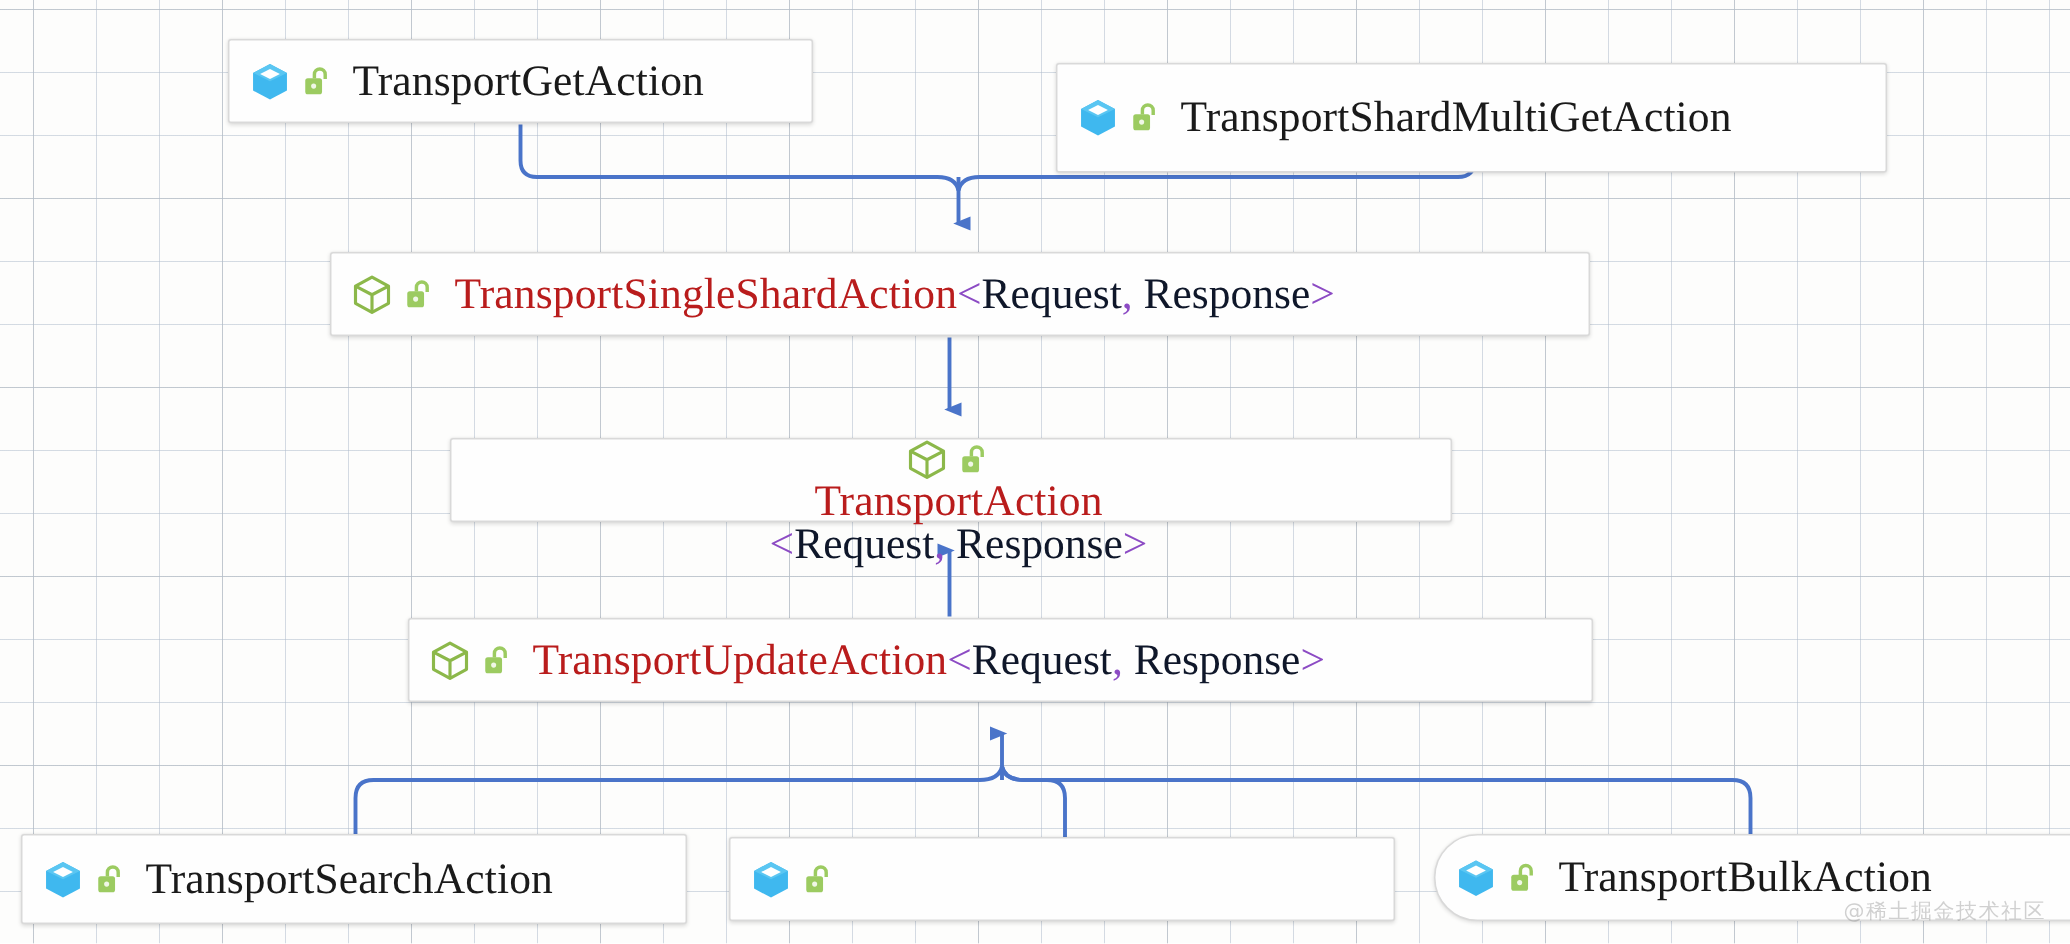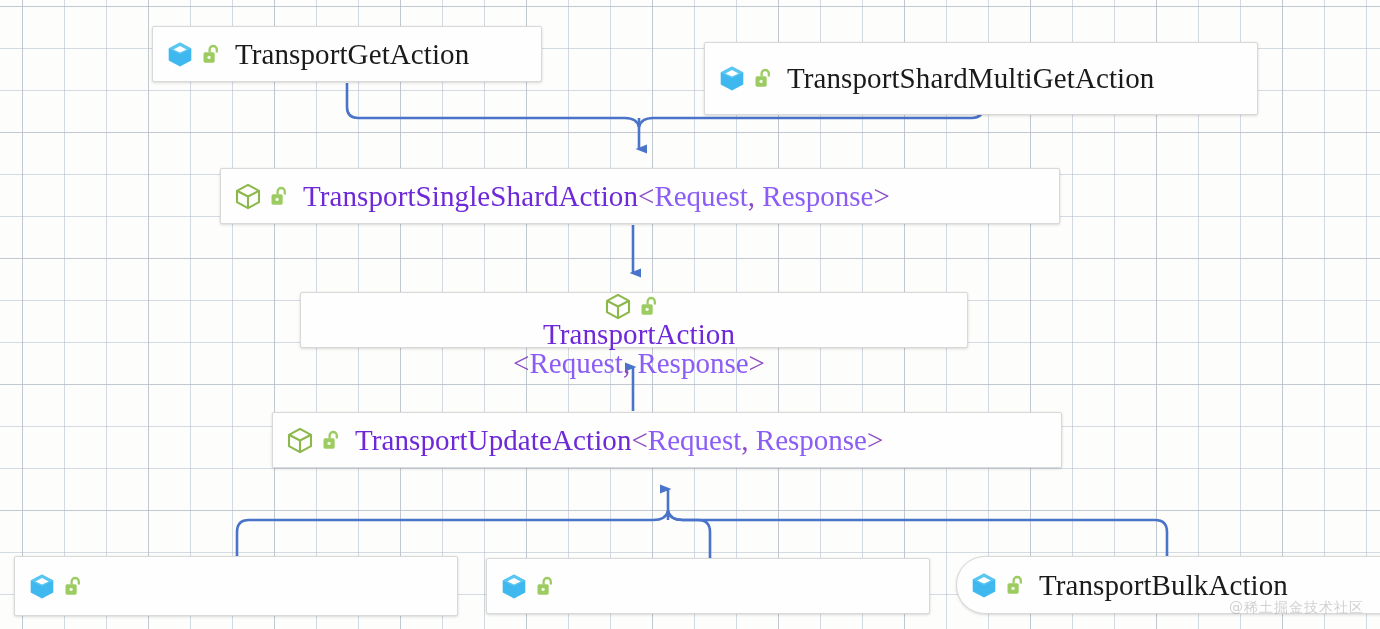--- a/index.html
+++ b/index.html
@@ -62,29 +62,29 @@
   .ico-cube { margin-right: 9px; }
   .ico-lock { margin-right: 14px; }
 
   .label {
     font-size: 29px;
     letter-spacing: 0.1px;
     line-height: 1;
     display: inline-block;
   }
   .label.concrete { color: #1a1a1a; }
-  .label.abstract { color: #6d28d9; }
+  .label.abstract { color: #b91c1c; }
 
   .generic {
     font-size: 29px;
     line-height: 1;
     display: inline-block;
   }
   .generic .brk  { color: #8c4bc4; }
-  .generic .parm { color: #8b5cf6; }
+  .generic .parm { color: #0f172a; }
   .generic .comma{ color: #8c4bc4; }
 
   
   #n-get         { left: 152px;  top: 26px;  width: 390px; height: 56px; }
   #n-shardmulti  { left: 704px;  top: 42px;  width: 554px; height: 73px; }
   #n-singleshard { left: 220px;  top: 168px; width: 840px; height: 56px; }
   #n-transport   { left: 300px;  top: 292px; width: 668px; height: 56px; flex-direction: column; }
   #n-handled     { left: 272px;  top: 412px; width: 790px; height: 56px; }
   #n-search      { left: 14px;   top: 556px; width: 444px; height: 60px; }
   #n-update      { left: 486px;  top: 558px; width: 444px; height: 56px; }
@@ -249,20 +249,21 @@
         </svg>
       </span>
       <span class="ico ico-lock">
         <svg width="19" height="21" viewBox="0 0 19 21" xmlns="http://www.w3.org/2000/svg">
           <path d="M7.6 8.4 L7.6 5.6 A3.6 3.6 0 0 1 14.8 5.6 L14.8 8.6" fill="none" stroke="#9ccb61" stroke-width="2.3"></path>
           <rect x="1.5" y="8.2" width="11.2" height="10.6" rx="1.7" fill="#9ccb61"></rect>
           <circle cx="7.1" cy="13.4" r="1.7" fill="#ffffff" opacity="0.85"></circle>
         </svg>
       </span>
     </span>
+    <span class="label concrete">TransportSearchAction</span>
   </div>
 
   <div class="node" id="n-update">
     <span class="icons">
       <span class="ico ico-cube">
         <svg width="26" height="27" viewBox="0 0 26 27" xmlns="http://www.w3.org/2000/svg">
           <path d="M13 1.6 L24.3 7.6 L24.3 19.4 L13 25.4 L1.7 19.4 L1.7 7.6 Z" fill="#3fb8ef"></path>
           <path d="M13 1.6 L24.3 7.6 L13 13.2 L1.7 7.6 Z" fill="#5ac6f2"></path>
           <path d="M13 5.0 L19.6 8.4 L13 11.6 L6.4 8.4 Z" fill="#ffffff"></path>
         </svg>

